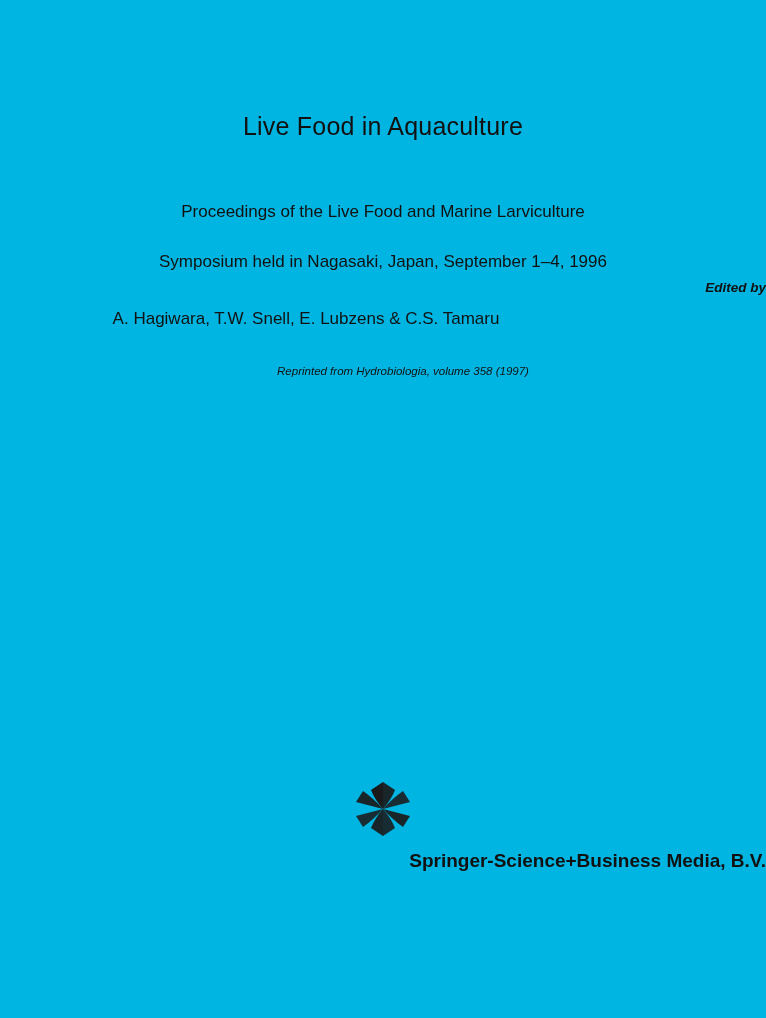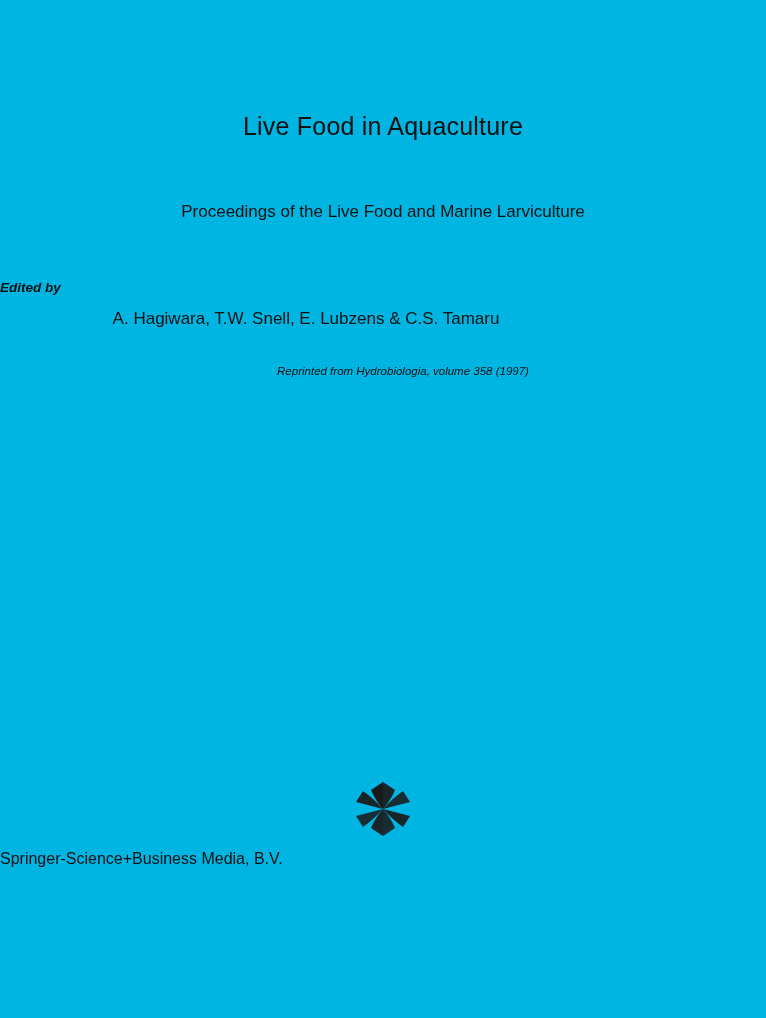--- a/index.html
+++ b/index.html
@@ -46,21 +46,21 @@
     font-size: 17px;
     line-height: 26px;
     color: #111;
     margin-top: 24px;
   }
   .edited-label {
     position: absolute;
     top: 280px;
     left: 0;
     width: 766px;
-    text-align: left;
+    text-align: right;
     font-size: 13.5px;
     font-style: italic;
     font-weight: bold;
     color: #111;
   }
   .editors {
     position: absolute;
     top: 309px;
     left: 0;
     width: 612px;
@@ -86,40 +86,41 @@
     width: 766px;
     display: flex;
     justify-content: center;
     align-items: center;
   }
   .publisher-name {
     position: absolute;
     top: 850px;
     left: 0;
     width: 766px;
-    text-align: left;
-    font-size: 16px;
-    font-weight: normal;
+    text-align: right;
+    font-size: 19px;
+    font-weight: bold;
     color: #111;
   }
   svg.logo {
     display: block;
   }
 </style>
 </head>
 <body>
 
 <div class="cover">
 
   <div class="title-block">
     <h1 class="book-title">Live Food in Aquaculture</h1>
   </div>
 
   <div class="subtitle-block">
     <div class="subtitle-line">Proceedings of the Live Food and Marine Larviculture</div>
+    <div class="subtitle-line">Symposium held in Nagasaki, Japan, September 1–4, 1996</div>
   </div>
 
   <div class="edited-label">Edited by</div>
 
   <div class="editors">A. Hagiwara, T.W. Snell, E. Lubzens &amp; C.S. Tamaru</div>
 
   <div class="reprint-note">Reprinted from Hydrobiologia, volume 358 (1997)</div>
 
   <div class="publisher-mark">
     <svg class="logo" width="54" height="62" viewBox="0 0 54 62" aria-hidden="true">

